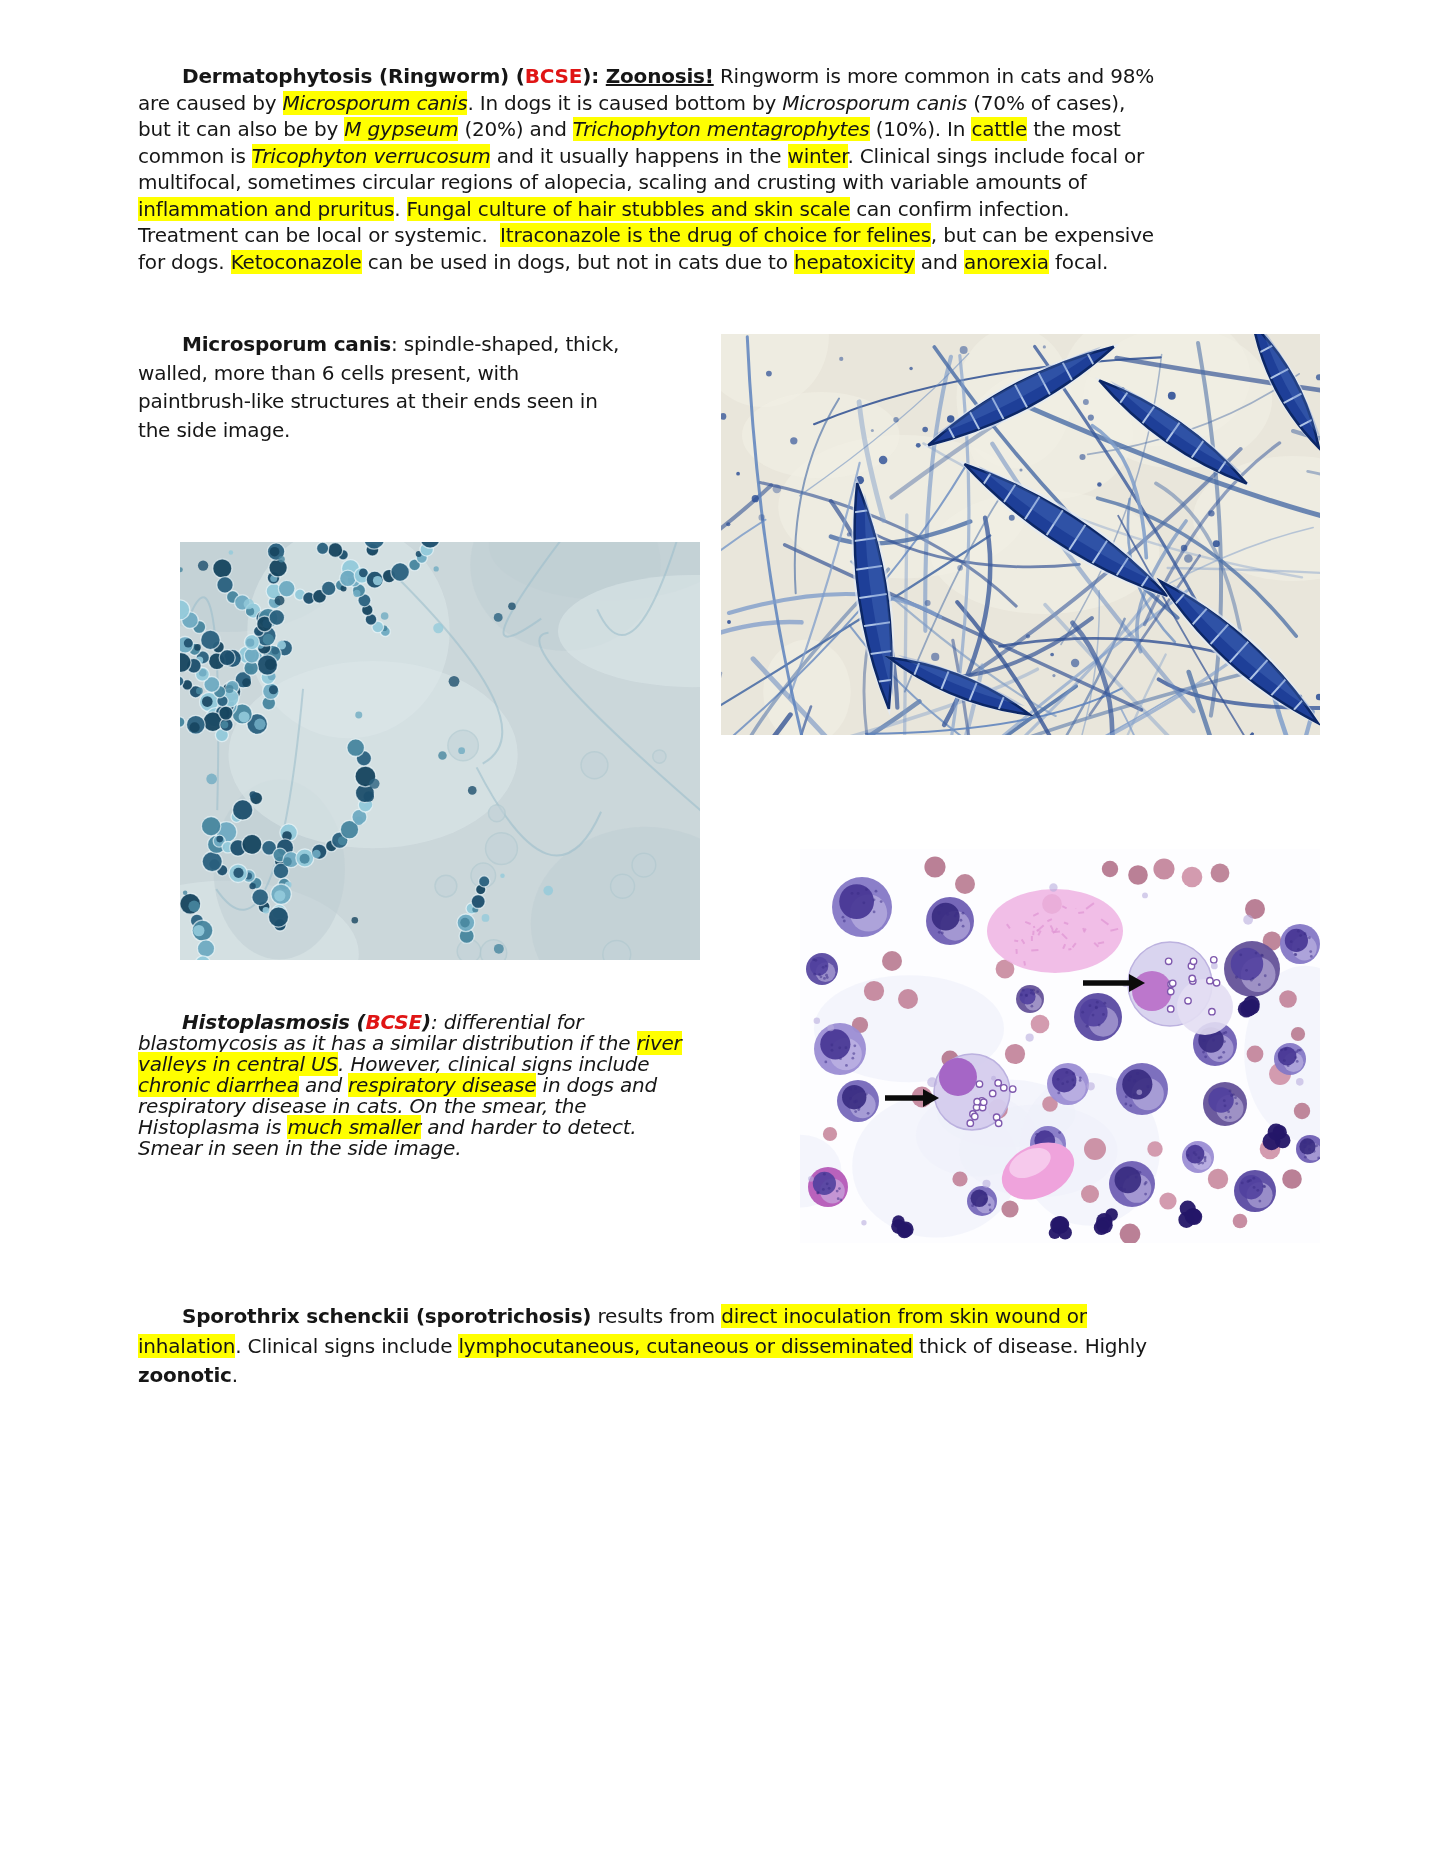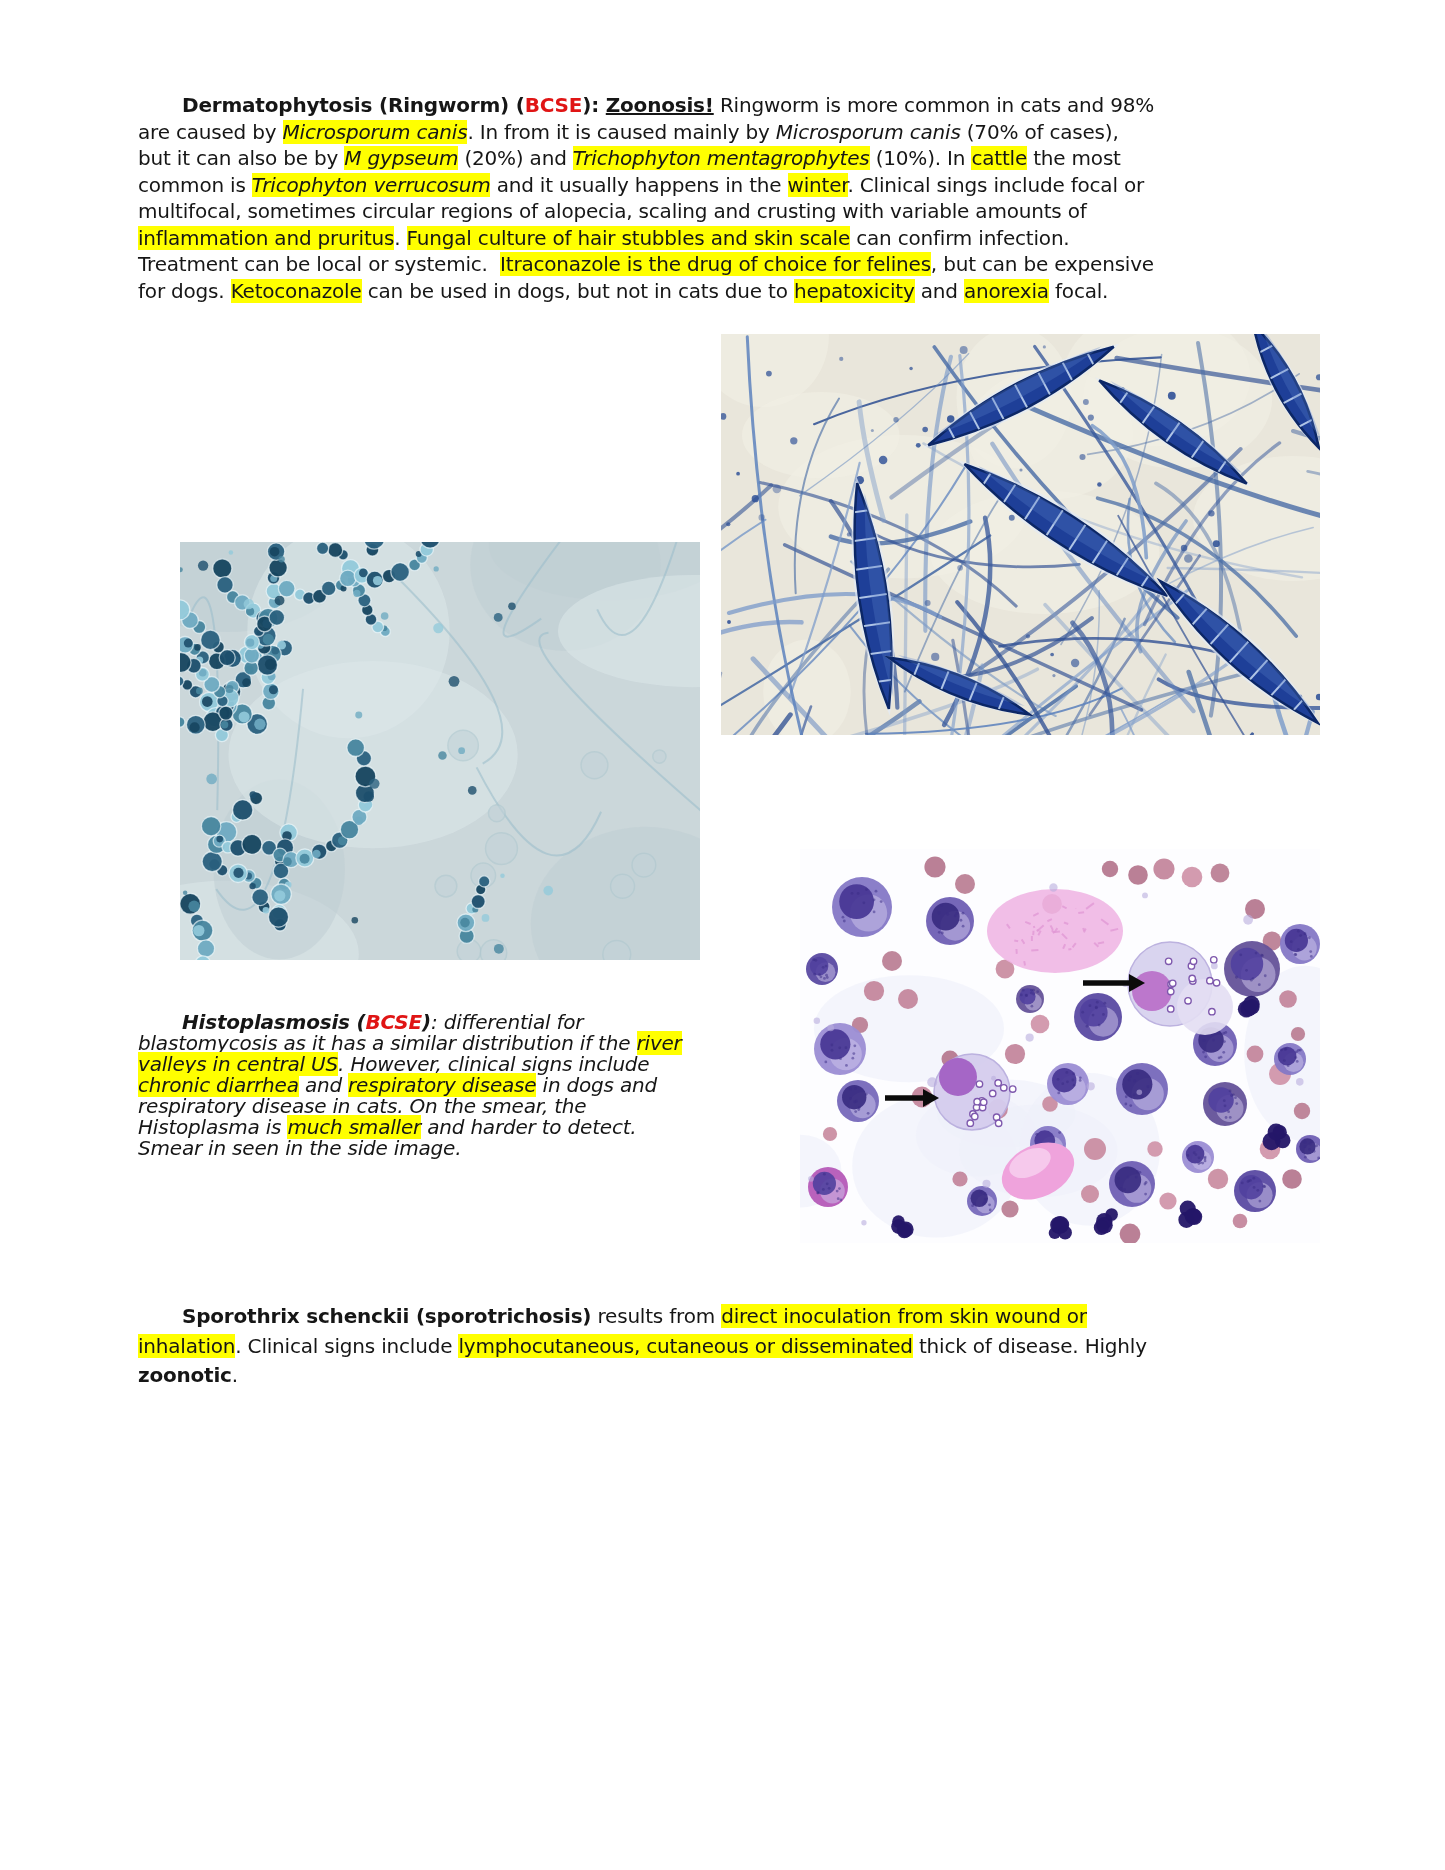--- a/index.html
+++ b/index.html
@@ -1,20 +1,20 @@
 <!DOCTYPE html>
 <html><head>
 <meta charset="utf-8">
 <style>
   html,body{margin:0;padding:0;background:#ffffff;}
   .page{position:relative;width:1445px;height:1870px;background:#ffffff;overflow:hidden;
         font-family:"DejaVu Sans","Liberation Sans",sans-serif;color:#161616;}
   .para{position:absolute;font-size:20px;line-height:27px;white-space:pre-wrap;
         text-indent:44px;letter-spacing:-0.2px;}
-  #para-dermatophytosis{left:138px;top:92px;width:1215px;line-height:26.5px;}
+  #para-dermatophytosis{left:138px;top:63px;width:1215px;line-height:26.5px;}
   #para-microsporum{left:138px;top:330px;width:575px;line-height:28.5px;}
   #para-tricophyton{left:138px;top:466px;width:575px;line-height:28.5px;}
   #para-histoplasmosis{left:138px;top:1012px;width:680px;line-height:21px;font-style:italic;}
   #para-sporothrix{left:138px;top:1302px;width:1215px;line-height:29.5px;}
   .b{font-weight:bold;}
   .i{font-style:italic;}
   .u{text-decoration:underline;}
   .hl{background:#ffff00;}
   .red{color:#e01515;}
   .fig{position:absolute;overflow:hidden;}
@@ -22,28 +22,32 @@
   #fig-trichophyton{left:180px;top:542px;width:520px;height:418px;}
   #fig-histoplasma{left:800px;top:849px;width:520px;height:394px;}
   .fig svg{display:block;width:100%;height:100%;}
 </style>
 </head>
 <body>
 
 <div class="page">
 
   <div class="para" id="para-dermatophytosis"><span class="b">Dermatophytosis (Ringworm) (</span><span class="b red">BCSE</span><span class="b">): </span><span class="b u">Zoonosis!</span><span> Ringworm is more common in cats and 98%
-are caused by </span><span class="i hl">Microsporum canis</span><span>. In from it is caused mainly by </span><span class="i">Microsporum canis</span><span> (70% of cases),
+are caused by </span><span class="i hl">Microsporum canis</span><span>. In dogs it is caused bottom by </span><span class="i">Microsporum canis</span><span> (70% of cases),
 but it can also be by </span><span class="i hl">M gypseum</span><span> (20%) and </span><span class="i hl">Trichophyton mentagrophytes</span><span> (10%). In </span><span class="hl">cattle</span><span> the most
 common is </span><span class="i hl">Tricophyton verrucosum</span><span> and it usually happens in the </span><span class="hl">winter</span><span>. Clinical sings include focal or
 multifocal, sometimes circular regions of alopecia, scaling and crusting with variable amounts of
 </span><span class="hl">inflammation and pruritus</span><span>. </span><span class="hl">Fungal culture of hair stubbles and skin scale</span><span> can confirm infection.
 Treatment can be local or systemic.  </span><span class="hl">Itraconazole is the drug of choice for felines</span><span>, but can be expensive
 for dogs. </span><span class="hl">Ketoconazole</span><span> can be used in dogs, but not in cats due to </span><span class="hl">hepatoxicity</span><span> and </span><span class="hl">anorexia</span><span> focal.</span></div>
 
+  <div class="para" id="para-microsporum"><span class="b">Microsporum canis</span><span>: spindle-shaped, thick,
+walled, more than 6 cells present, with
+paintbrush-like structures at their ends seen in
+the side image.</span></div>
 
 
   <div class="fig" id="fig-microsporum">
       <svg viewBox="0 0 599 401" preserveAspectRatio="none">
         <rect x="0" y="0" width="599" height="401" fill="#e9e6db"></rect>
         <ellipse cx="456.8503051525913" cy="64.0025754107628" rx="94.44557571550831" ry="70.70515860803425" fill="#f3f0e6" opacity="0.55"></ellipse>
         <ellipse cx="293.08088107639924" cy="63.73527807253413" rx="57.606390160508454" ry="70.58905553072691" fill="#f3f0e6" opacity="0.55"></ellipse>
         <ellipse cx="182.1113512548618" cy="172.73527281475253" rx="124.88103267736733" ry="71.72534288372844" fill="#f3f0e6" opacity="0.55"></ellipse>
         <ellipse cx="323.8762023379095" cy="218.46312784426846" rx="114.62195524713024" ry="61.59049255773425" fill="#f3f0e6" opacity="0.55"></ellipse>
         <ellipse cx="572.2357225390151" cy="184.41608562250622" rx="100.24553388357162" ry="62.49208061490208" fill="#f3f0e6" opacity="0.55"></ellipse>

